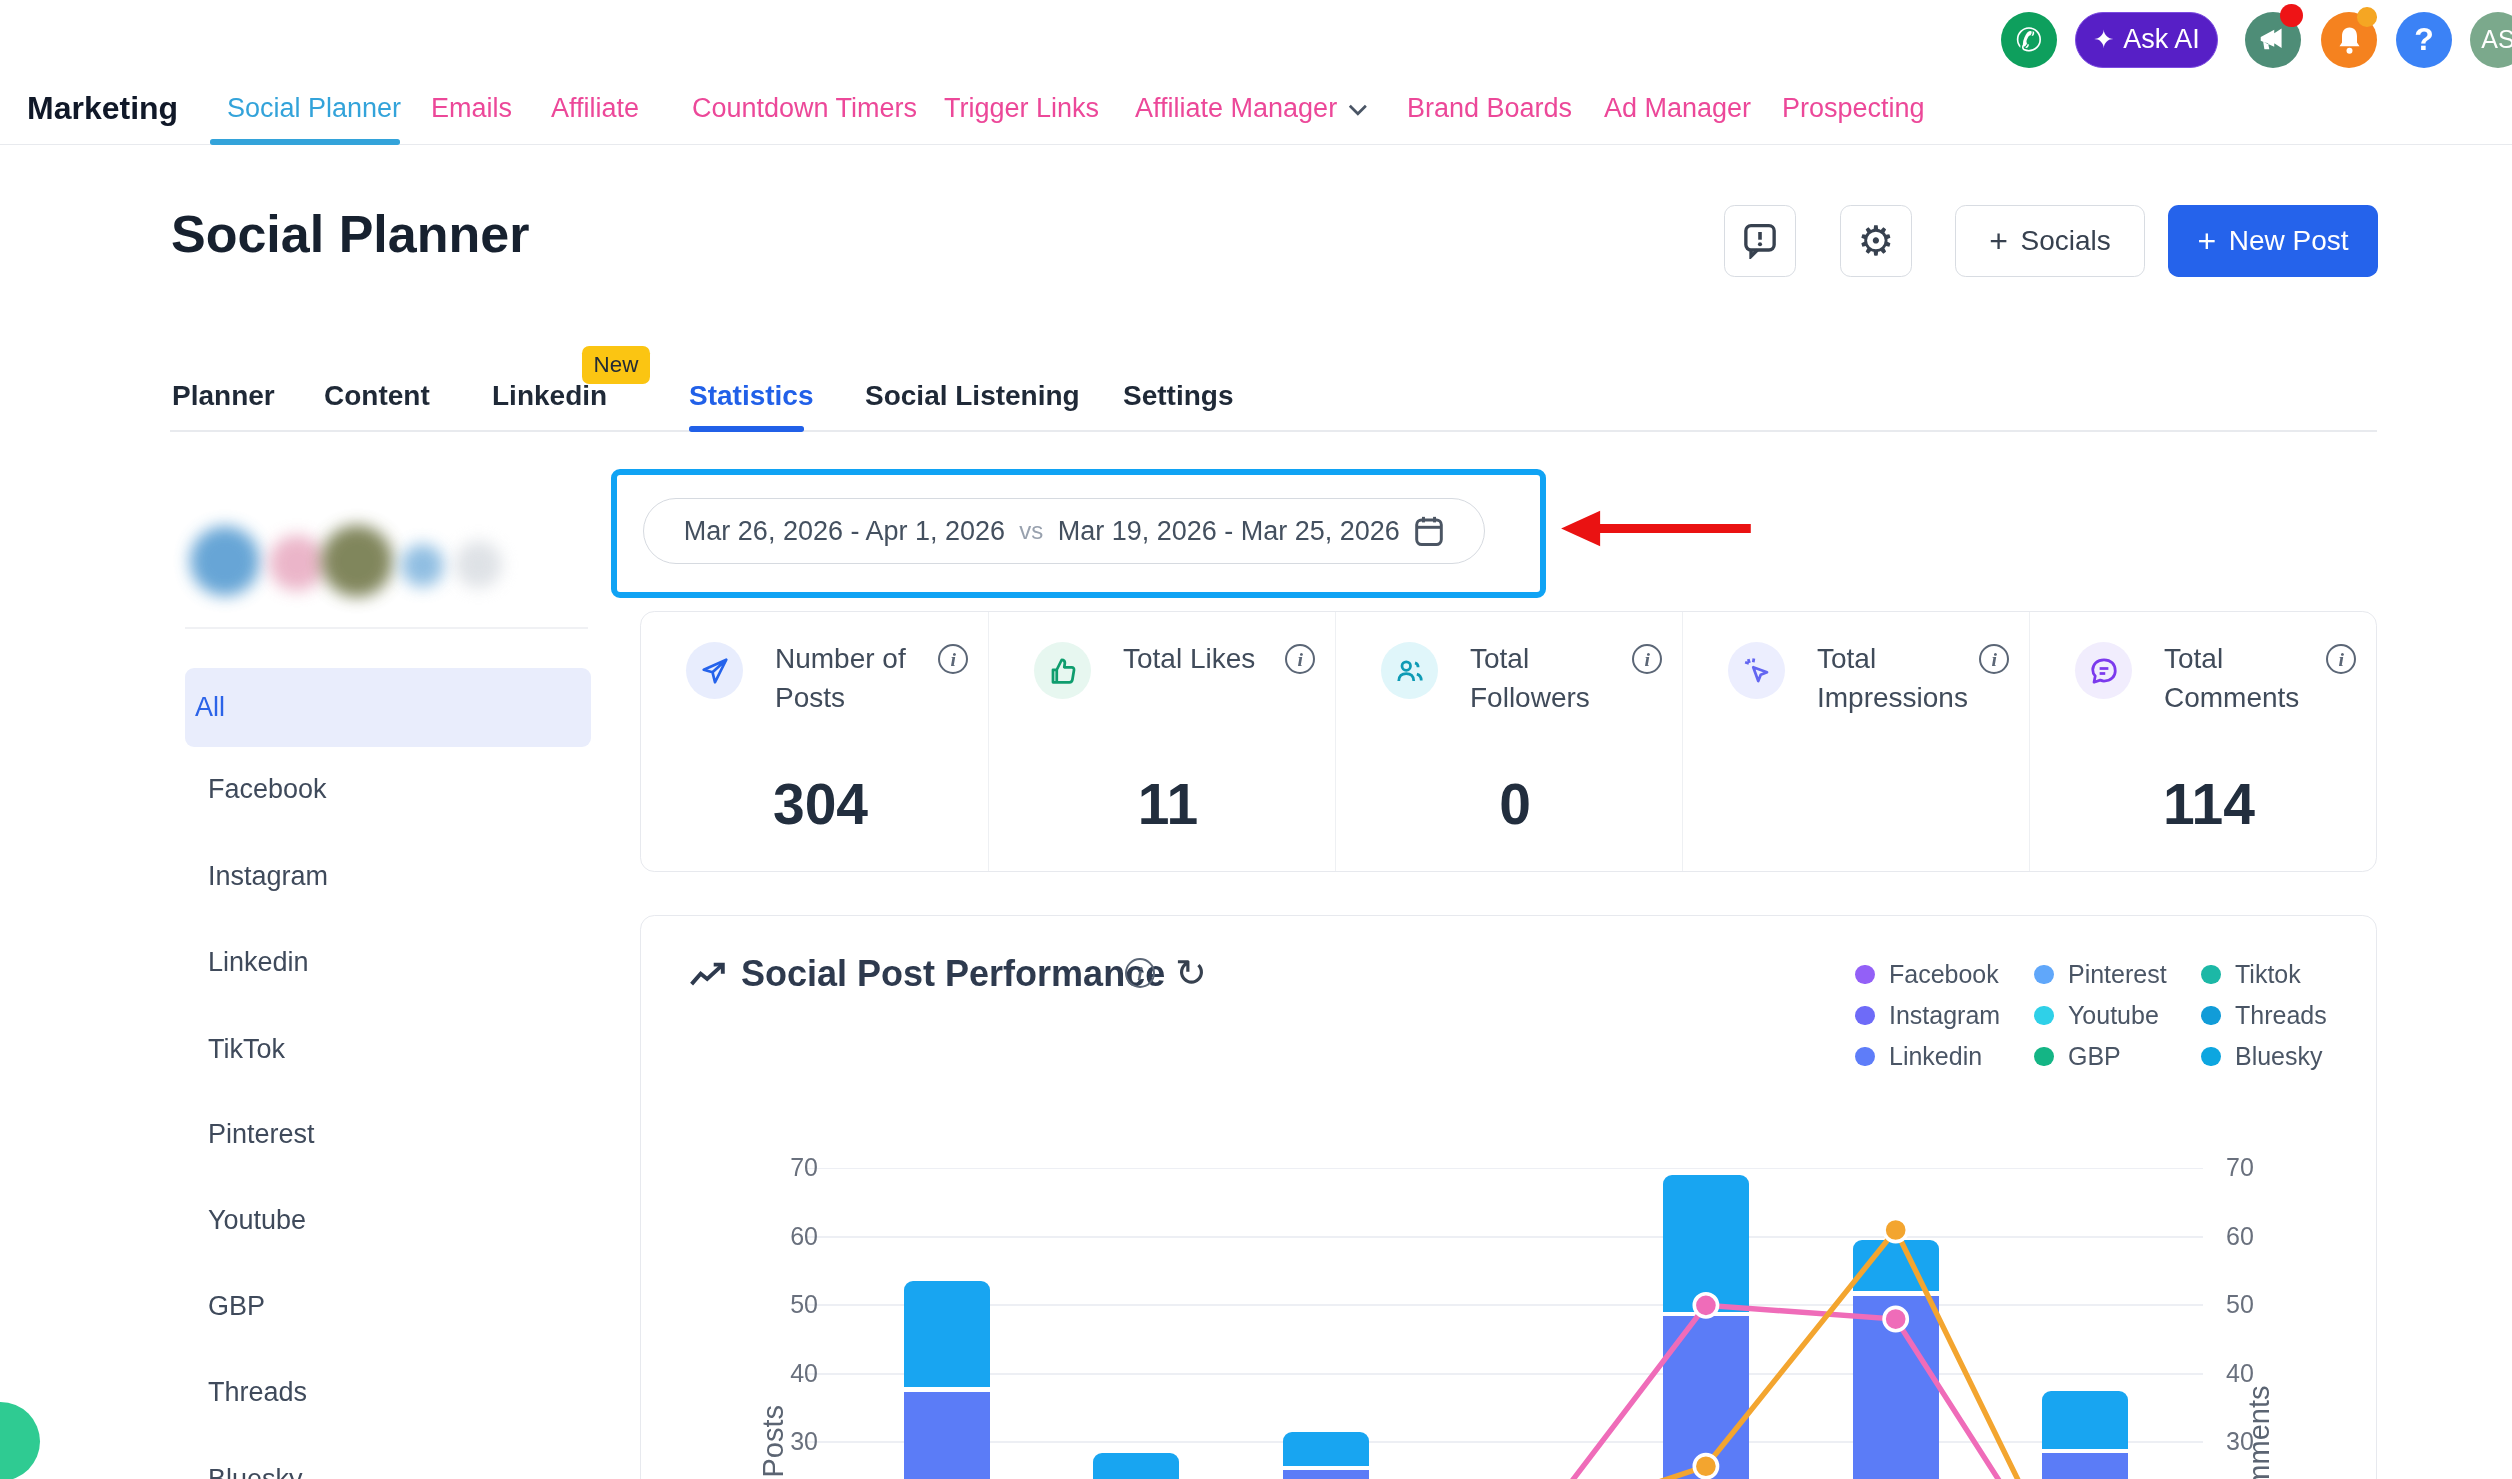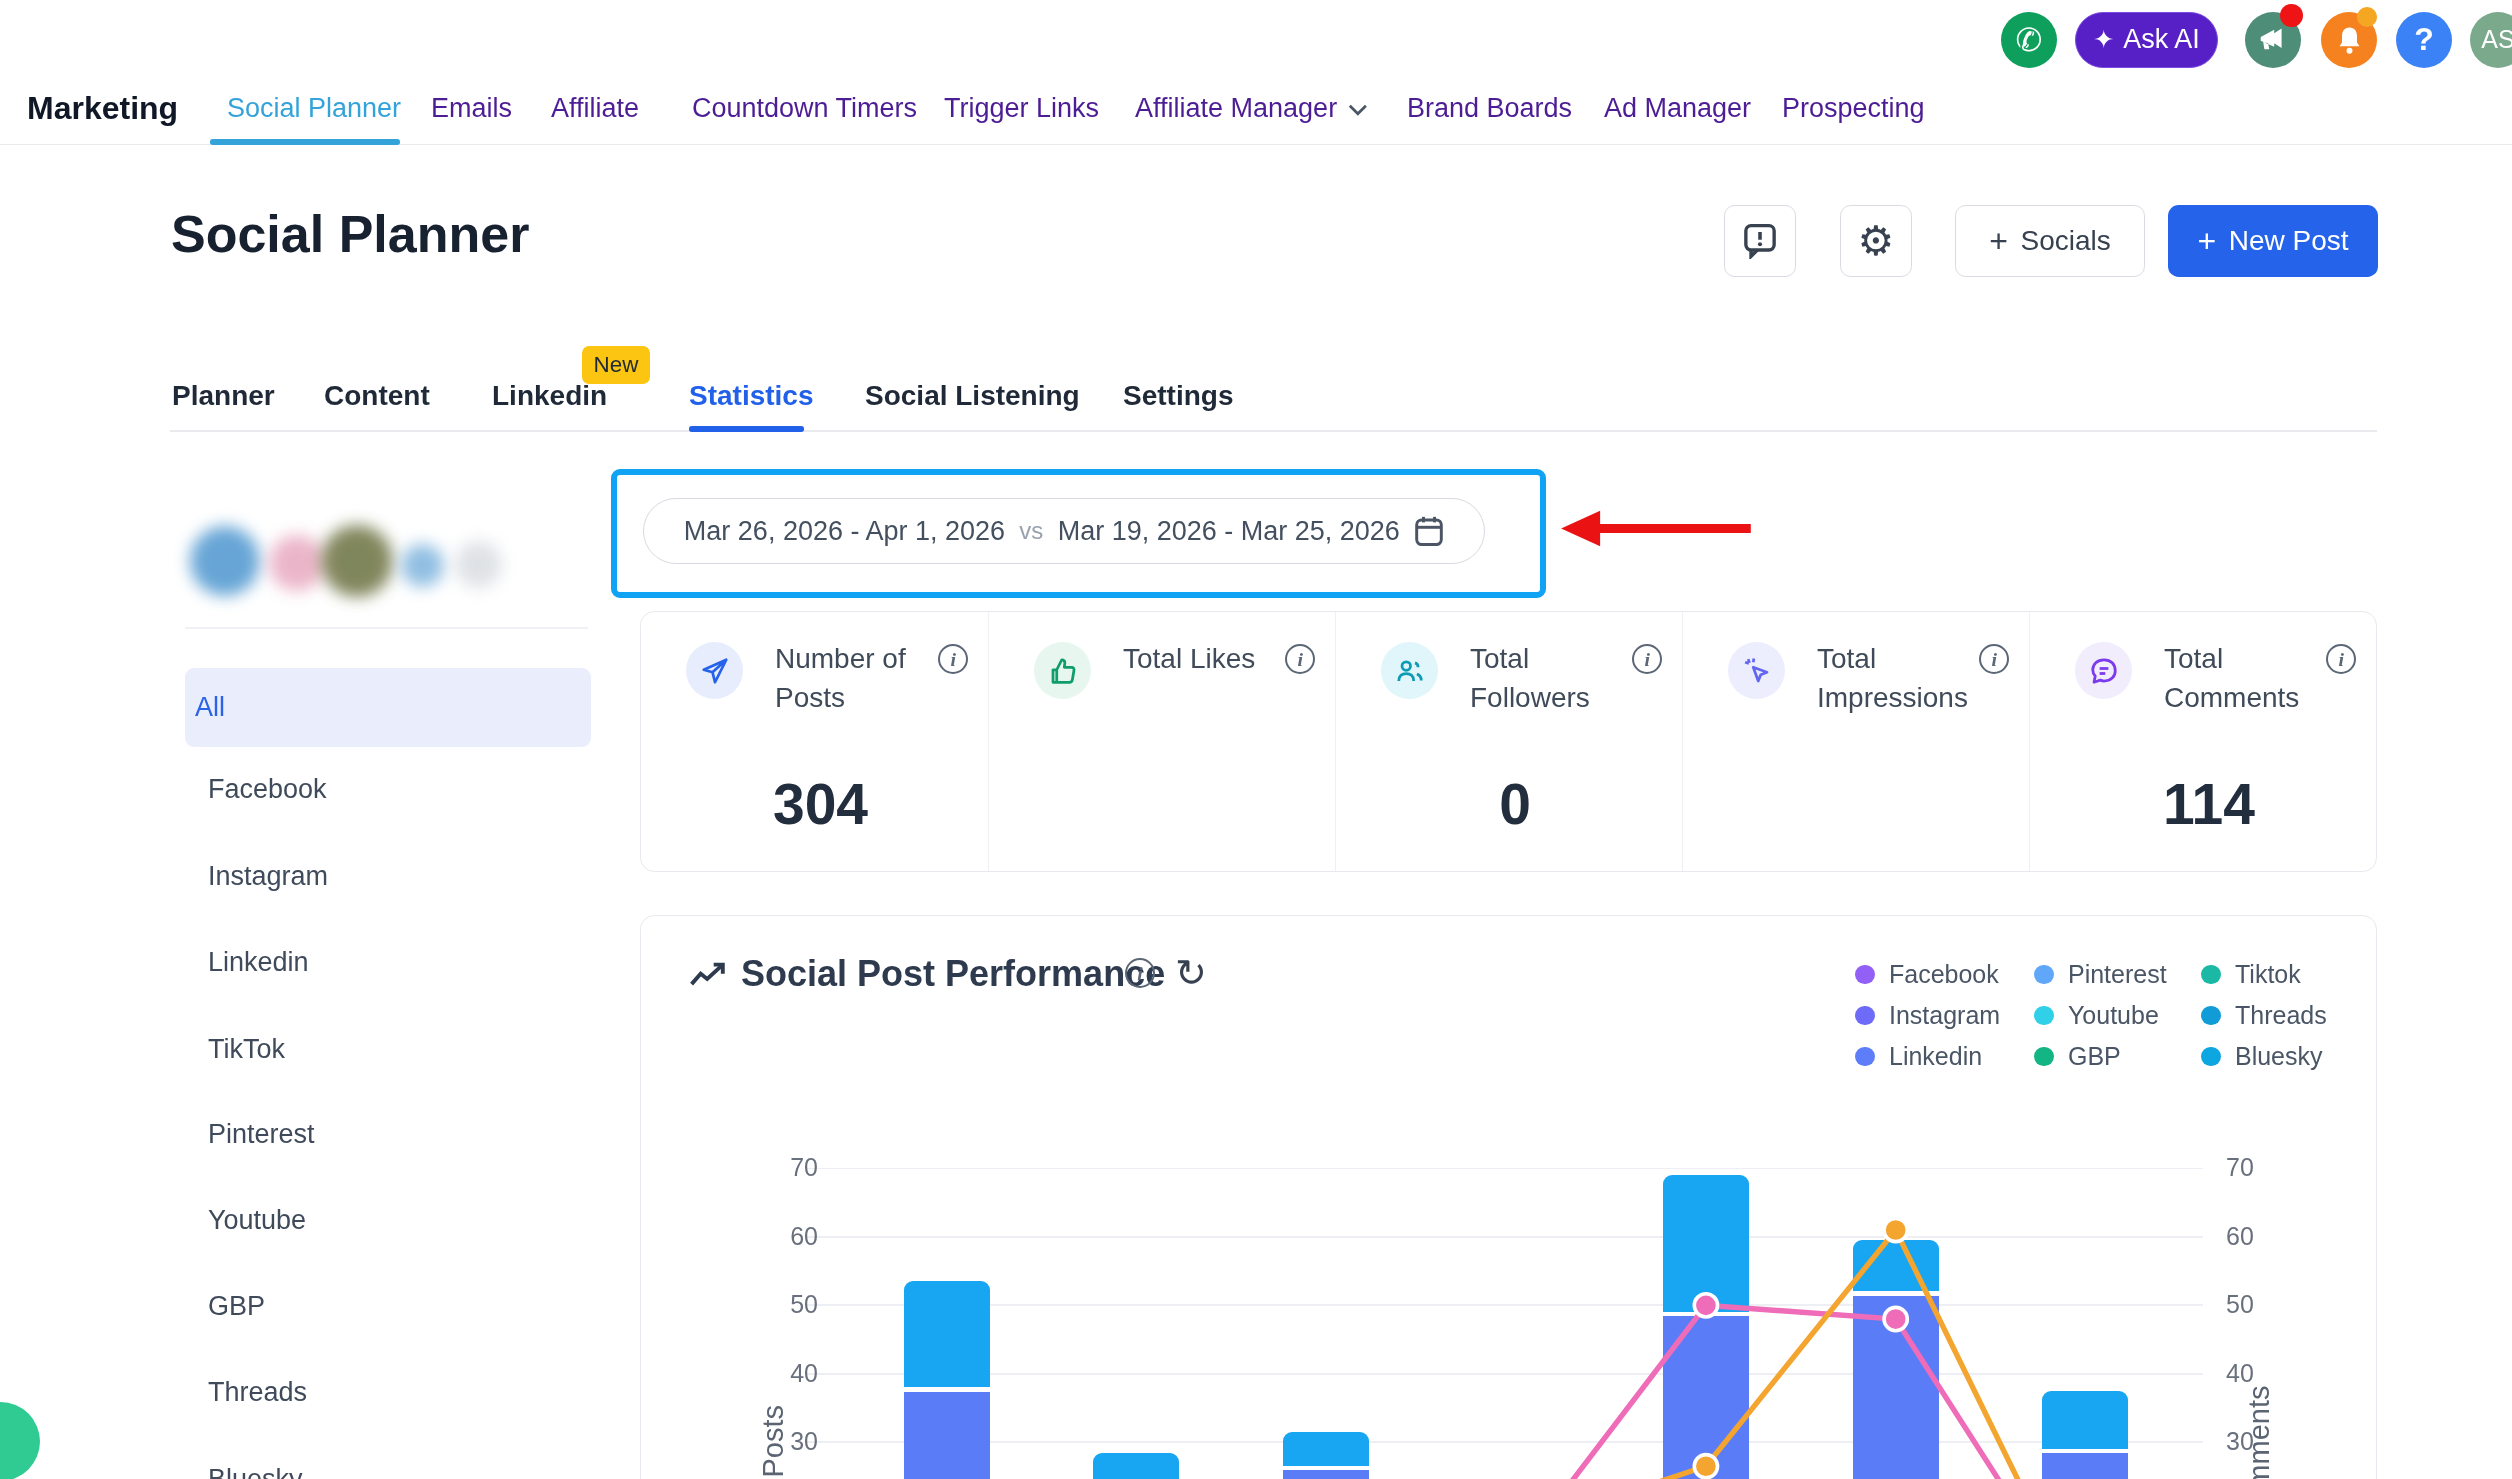--- a/index.html
+++ b/index.html
@@ -12,21 +12,21 @@
     display:flex; align-items:center; justify-content:center; color:#fff; }
   #askai { position:absolute; left:2075px; top:11.6px; width:143px; height:56px; border-radius:29px;
     background:#571fc6; border:1.8px solid #7b4be0; color:#fff; display:flex; align-items:center;
     justify-content:center; gap:9px; font-size:27px; }
   .mini-dot { position:absolute; border-radius:50%; }
 
   
   #nav { position:absolute; left:0; top:72px; width:2512px; height:73px; background:#fff;
     border-bottom:1.8px solid #e8eaee; display:flex; align-items:center; }
   #brand { position:absolute; left:27px; font-size:32px; font-weight:700; color:#101828; }
-  .nav-item { position:absolute; font-size:27px; color:#4c1d95; white-space:nowrap; cursor:pointer; }
+  .nav-item { position:absolute; font-size:27px; color:#ec4899; white-space:nowrap; cursor:pointer; }
   .nav-item.active { color:#33a3da; }
   #nav-underline { position:absolute; left:210px; top:139px; width:190px; height:6.3px; background:#33a3da; border-radius:2.7px; }
   .chev { display:inline-block; margin-left:10.7px; }
 
   
   #page-title { position:absolute; left:171px; top:204px; font-size:52px; font-weight:700; color:#17212f; }
   .hdr-iconbtn { position:absolute; top:205px; width:72px; height:72px; border:1.8px solid #d8dce2;
     border-radius:10.7px; background:#fff; display:flex; align-items:center; justify-content:center; color:#37414f; }
   #btn-socials { position:absolute; left:1955px; top:205px; width:190px; height:72px; border:1.8px solid #d8dce2;
     border-radius:10.7px; background:#fff; display:flex; align-items:center; justify-content:center; gap:12.5px;
@@ -222,20 +222,21 @@
     <div class="stat-value">304</div>
   </div>
   <div class="stat-col">
     <div class="stat-icon" style="background:#e7f7f0;">
       <svg width="30" height="30" viewBox="0 0 24 24">
           <path d="M7 11 L7 21 M7 11 L11 3 C12.5 3 13.5 4 13.5 5.5 L13 9 L19 9 C20.2 9 21 10 20.8 11.2 L19.5 19 C19.3 20.2 18.4 21 17.2 21 L7 21 M7 11 L4 11 L4 21 L7 21" fill="none" stroke="#0f9d6e" stroke-width="2.2" stroke-linejoin="round"></path>
         </svg>
     </div>
     <div class="stat-label">Total Likes</div>
     <div class="info-icon">i</div>
+    <div class="stat-value">11</div>
   </div>
   <div class="stat-col">
     <div class="stat-icon" style="background:#e0f6fa;">
       <svg width="30" height="30" viewBox="0 0 24 24">
           <circle cx="9" cy="8" r="3.4" fill="none" stroke="#0e9bb5" stroke-width="2.2"></circle>
           <path d="M3 20 C3 16 5.5 14 9 14 C12.5 14 15 16 15 20" fill="none" stroke="#0e9bb5" stroke-width="2.2"></path>
           <path d="M16 5.5 C17.6 6 18.5 7.2 18.5 9 M17.5 14.5 C20 15.3 21 17 21 19.5" fill="none" stroke="#0e9bb5" stroke-width="2.2"></path>
         </svg>
     </div>
     <div class="stat-label">Total Followers</div>

